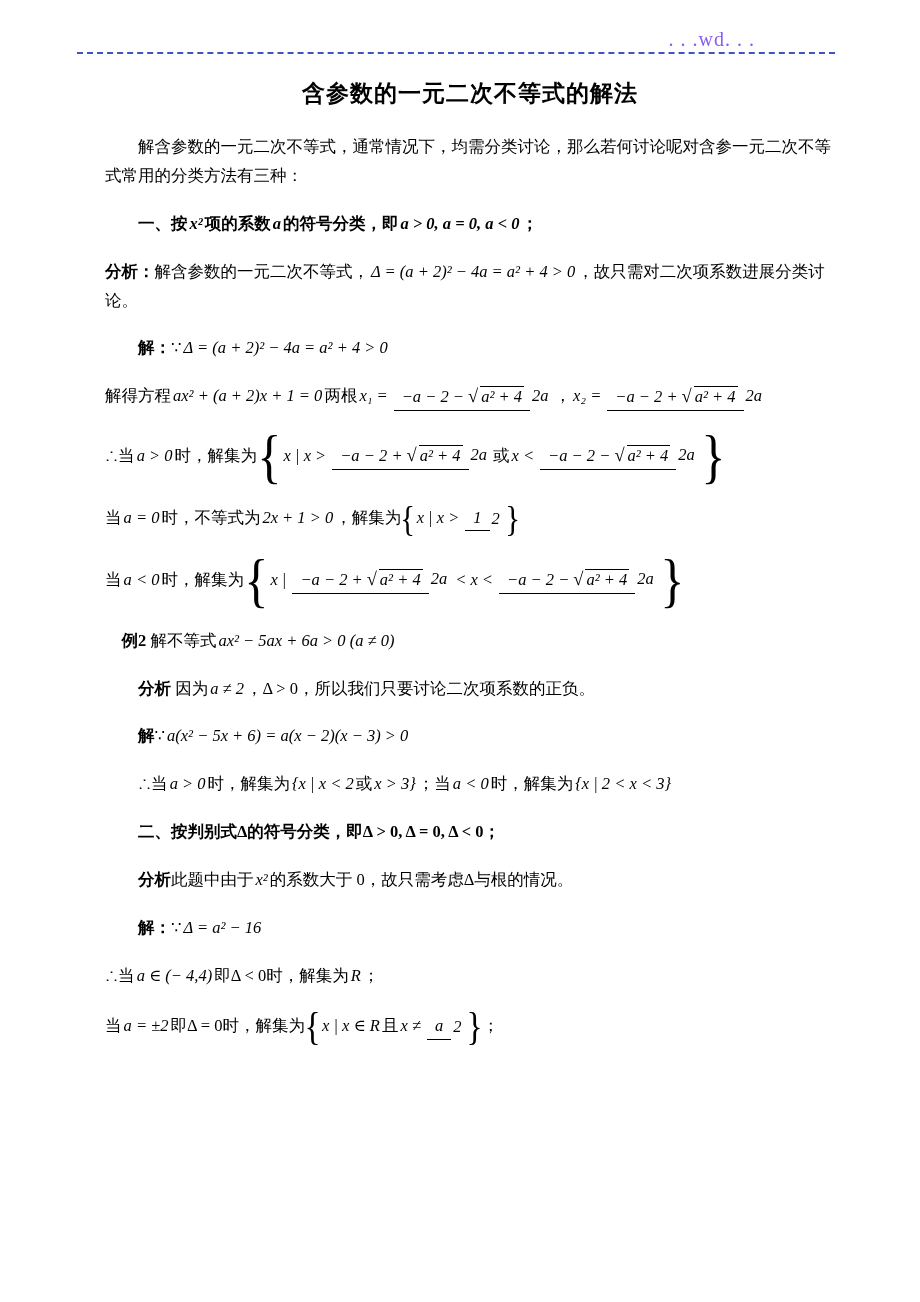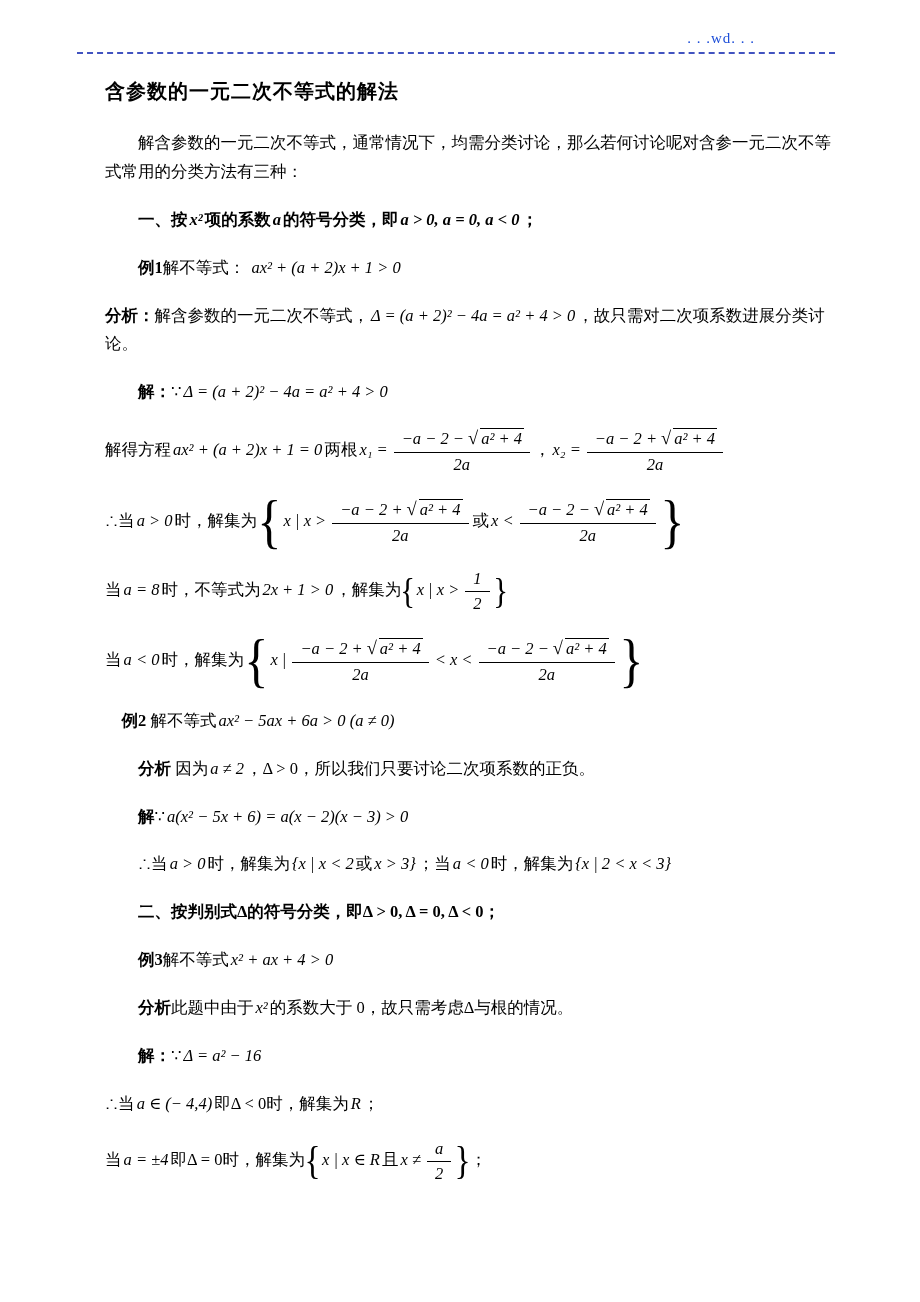--- a/index.html
+++ b/index.html
@@ -2,85 +2,83 @@
 <html><head>
 <meta charset="utf-8">
 <style>
   html,body{margin:0;padding:0;background:#888;}
   .page{
     width:920px;height:1302px;box-sizing:border-box;background:#ffffff;color:#000;
     padding:28px 85px 30px 105px;overflow:hidden;
     font-family:"Liberation Serif","DejaVu Serif",serif;font-size:16.5px;
   }
   .header{text-align:right;padding-right:80px;height:22px;}
-  .wm{color:#1d4ed8;font-size:15px;letter-spacing:1px;font-family:"Liberation Serif",serif;}
+  .wm{color:#8b5cf6;font-size:20px;letter-spacing:1px;font-family:"Liberation Serif",serif;}
   .rule{border-bottom:2px dashed #4153c0;margin:2px 0 24px -28px;}
-  .title{font-size:20px;font-weight:bold;margin:22px 0 24px 0;letter-spacing:1px;}
+  .title{text-align:center;font-size:23px;font-weight:bold;margin:22px 0 24px 0;letter-spacing:1px;}
   .para{margin:19px 0;line-height:1.75;}
   .ti{text-indent:2em;}
   .in1{margin-left:1em;}
   .in2{margin-left:2em;}
   .cn{font-style:normal;margin-top:12px;}
   .math{font-family:"Liberation Serif","DejaVu Serif",serif;font-style:italic;padding:0 2px;}
   .b{font-weight:bold;}
-  .frac{display:inline-flex;flex-direction:column;vertical-align:middle;text-align:center;margin:0 4px;line-height:1.35;}
+  .frac{display:inline-flex;flex-direction:row;vertical-align:middle;text-align:center;margin:0 4px;line-height:1.35;}
   .num{display:block;border-bottom:1.4px solid #000;padding:0 6px 1px 6px;white-space:nowrap;}
   .den{display:block;padding-top:1px;text-align:center;}
   .sqrt{white-space:nowrap;display:inline;}
   .rsign{font-style:normal;font-size:1.12em;}
   .rad{border-top:1.4px solid #000;padding:0 2px 0 1px;}
   .big{display:inline-block;vertical-align:middle;font-style:normal;font-weight:300;line-height:0.9;transform:scaleX(0.85);margin:0 -2px;}
 </style>
 </head>
 <body>
 
 <div class="page">
   <div class="header">
     <span class="wm">. . .wd. . .</span>
   </div>
   <div class="rule"></div>
   <h1 class="title">含参数的一元二次不等式的解法</h1>
   <div id="content">
       <div class="para ti"><span class="cn">解含参数的一元二次不等式，通常情况下，均需分类讨论，那么若何讨论呢对含参一元二次不等式常用的分类方法有三种：</span></div>
       <div class="para in2"><span class="cn b">一、按</span><span class="math b">x²</span><span class="cn b">项的系数</span><span class="math b">a</span><span class="cn b">的符号分类，即</span><span class="math b">a &gt; 0, a = 0, a &lt; 0</span><span class="cn b">；</span></div>
-      <div class="para in2"><span class="cn b">例1</span><span class="cn">解不等式：  </span><span class="math">ax² + (a + 2)x + 1 &gt; 0</span></div>
       <div class="para "><span class="cn b">分析：</span><span class="cn">解含参数的一元二次不等式，</span><span class="math">Δ = (a + 2)² − 4a = a² + 4 &gt; 0</span><span class="cn">，故只需对二次项系数进展分类讨论。</span></div>
       <div class="para in2"><span class="cn b">解：</span><span class="cn">∵</span><span class="math">Δ = (a + 2)² − 4a = a² + 4 &gt; 0</span></div>
       <div class="para "><span class="cn">解得方程</span><span class="math">ax² + (a + 2)x + 1 = 0</span><span class="cn">两根</span><span class="math">x₁ =</span><span class="frac">
           <span class="num"><span class="math">−a − 2 −</span><span class="sqrt"><span class="rsign math">√</span><span class="rad math">a² + 4</span></span></span>
           <span class="den"><span class="math">2a</span></span>
         </span><span class="cn">，</span><span class="math">x₂ =</span><span class="frac">
           <span class="num"><span class="math">−a − 2 +</span><span class="sqrt"><span class="rsign math">√</span><span class="rad math">a² + 4</span></span></span>
           <span class="den"><span class="math">2a</span></span>
         </span></div>
       <div class="para "><span class="cn">∴当</span><span class="math">a &gt; 0</span><span class="cn">时，解集为</span><span class="big" style="font-size: 3.6em;">{</span><span class="math">x | x &gt;</span><span class="frac">
           <span class="num"><span class="math">−a − 2 +</span><span class="sqrt"><span class="rsign math">√</span><span class="rad math">a² + 4</span></span></span>
           <span class="den"><span class="math">2a</span></span>
         </span><span class="cn">或</span><span class="math">x &lt;</span><span class="frac">
           <span class="num"><span class="math">−a − 2 −</span><span class="sqrt"><span class="rsign math">√</span><span class="rad math">a² + 4</span></span></span>
           <span class="den"><span class="math">2a</span></span>
         </span><span class="big" style="font-size: 3.6em;">}</span></div>
-      <div class="para "><span class="cn">当</span><span class="math">a = 8</span><span class="cn">时，不等式为</span><span class="math">2x + 1 &gt; 0</span><span class="cn">，解集为</span><span class="big" style="font-size: 2.2em;">{</span><span class="math">x | x &gt;</span><span class="frac">
+      <div class="para "><span class="cn">当</span><span class="math">a = 0</span><span class="cn">时，不等式为</span><span class="math">2x + 1 &gt; 0</span><span class="cn">，解集为</span><span class="big" style="font-size: 2.2em;">{</span><span class="math">x | x &gt;</span><span class="frac">
           <span class="num"><span class="math">1</span></span>
           <span class="den"><span class="math">2</span></span>
         </span><span class="big" style="font-size: 2.2em;">}</span></div>
       <div class="para "><span class="cn">当</span><span class="math">a &lt; 0</span><span class="cn">时，解集为</span><span class="big" style="font-size: 3.6em;">{</span><span class="math">x |</span><span class="frac">
           <span class="num"><span class="math">−a − 2 +</span><span class="sqrt"><span class="rsign math">√</span><span class="rad math">a² + 4</span></span></span>
           <span class="den"><span class="math">2a</span></span>
         </span><span class="math">&lt; x &lt;</span><span class="frac">
           <span class="num"><span class="math">−a − 2 −</span><span class="sqrt"><span class="rsign math">√</span><span class="rad math">a² + 4</span></span></span>
           <span class="den"><span class="math">2a</span></span>
         </span><span class="big" style="font-size: 3.6em;">}</span></div>
       <div class="para in1"><span class="cn b">例2</span><span class="cn"> 解不等式</span><span class="math">ax² − 5ax + 6a &gt; 0 (a ≠ 0)</span></div>
       <div class="para in2"><span class="cn b">分析</span><span class="cn"> 因为</span><span class="math">a ≠ 2</span><span class="cn">，Δ &gt; 0，所以我们只要讨论二次项系数的正负。</span></div>
       <div class="para in2"><span class="cn b">解</span><span class="cn">∵</span><span class="math">a(x² − 5x + 6) = a(x − 2)(x − 3) &gt; 0</span></div>
       <div class="para in2"><span class="cn">∴当</span><span class="math">a &gt; 0</span><span class="cn">时，解集为</span><span class="math">{x | x &lt; 2</span><span class="cn">或</span><span class="math">x &gt; 3}</span><span class="cn">；当</span><span class="math">a &lt; 0</span><span class="cn">时，解集为</span><span class="math">{x | 2 &lt; x &lt; 3}</span></div>
       <div class="para in2"><span class="cn b">二、按判别式Δ的符号分类，即Δ &gt; 0, Δ = 0, Δ &lt; 0；</span></div>
-      <div class="para in2"><span class="cn b">例3</span><span class="cn">解不等式</span><span class="math">x² + ax + 4 &gt; 0</span></div>
       <div class="para in2"><span class="cn b">分析</span><span class="cn">此题中由于</span><span class="math">x²</span><span class="cn">的系数大于 0，故只需考虑Δ与根的情况。</span></div>
       <div class="para in2"><span class="cn b">解：</span><span class="cn">∵</span><span class="math">Δ = a² − 16</span></div>
       <div class="para "><span class="cn">∴当</span><span class="math">a ∈ (− 4,4)</span><span class="cn">即Δ &lt; 0时，解集为</span><span class="math">R</span><span class="cn">；</span></div>
-      <div class="para "><span class="cn">当</span><span class="math">a = ±4</span><span class="cn">即Δ = 0时，解集为</span><span class="big" style="font-size: 2.4em;">{</span><span class="math">x | x ∈ R</span><span class="cn">且</span><span class="math">x ≠</span><span class="frac">
+      <div class="para "><span class="cn">当</span><span class="math">a = ±2</span><span class="cn">即Δ = 0时，解集为</span><span class="big" style="font-size: 2.4em;">{</span><span class="math">x | x ∈ R</span><span class="cn">且</span><span class="math">x ≠</span><span class="frac">
           <span class="num"><span class="math">a</span></span>
           <span class="den"><span class="math">2</span></span>
         </span><span class="big" style="font-size: 2.4em;">}</span><span class="cn">；</span></div>
     </div>
 </div>
 
 </body></html>

